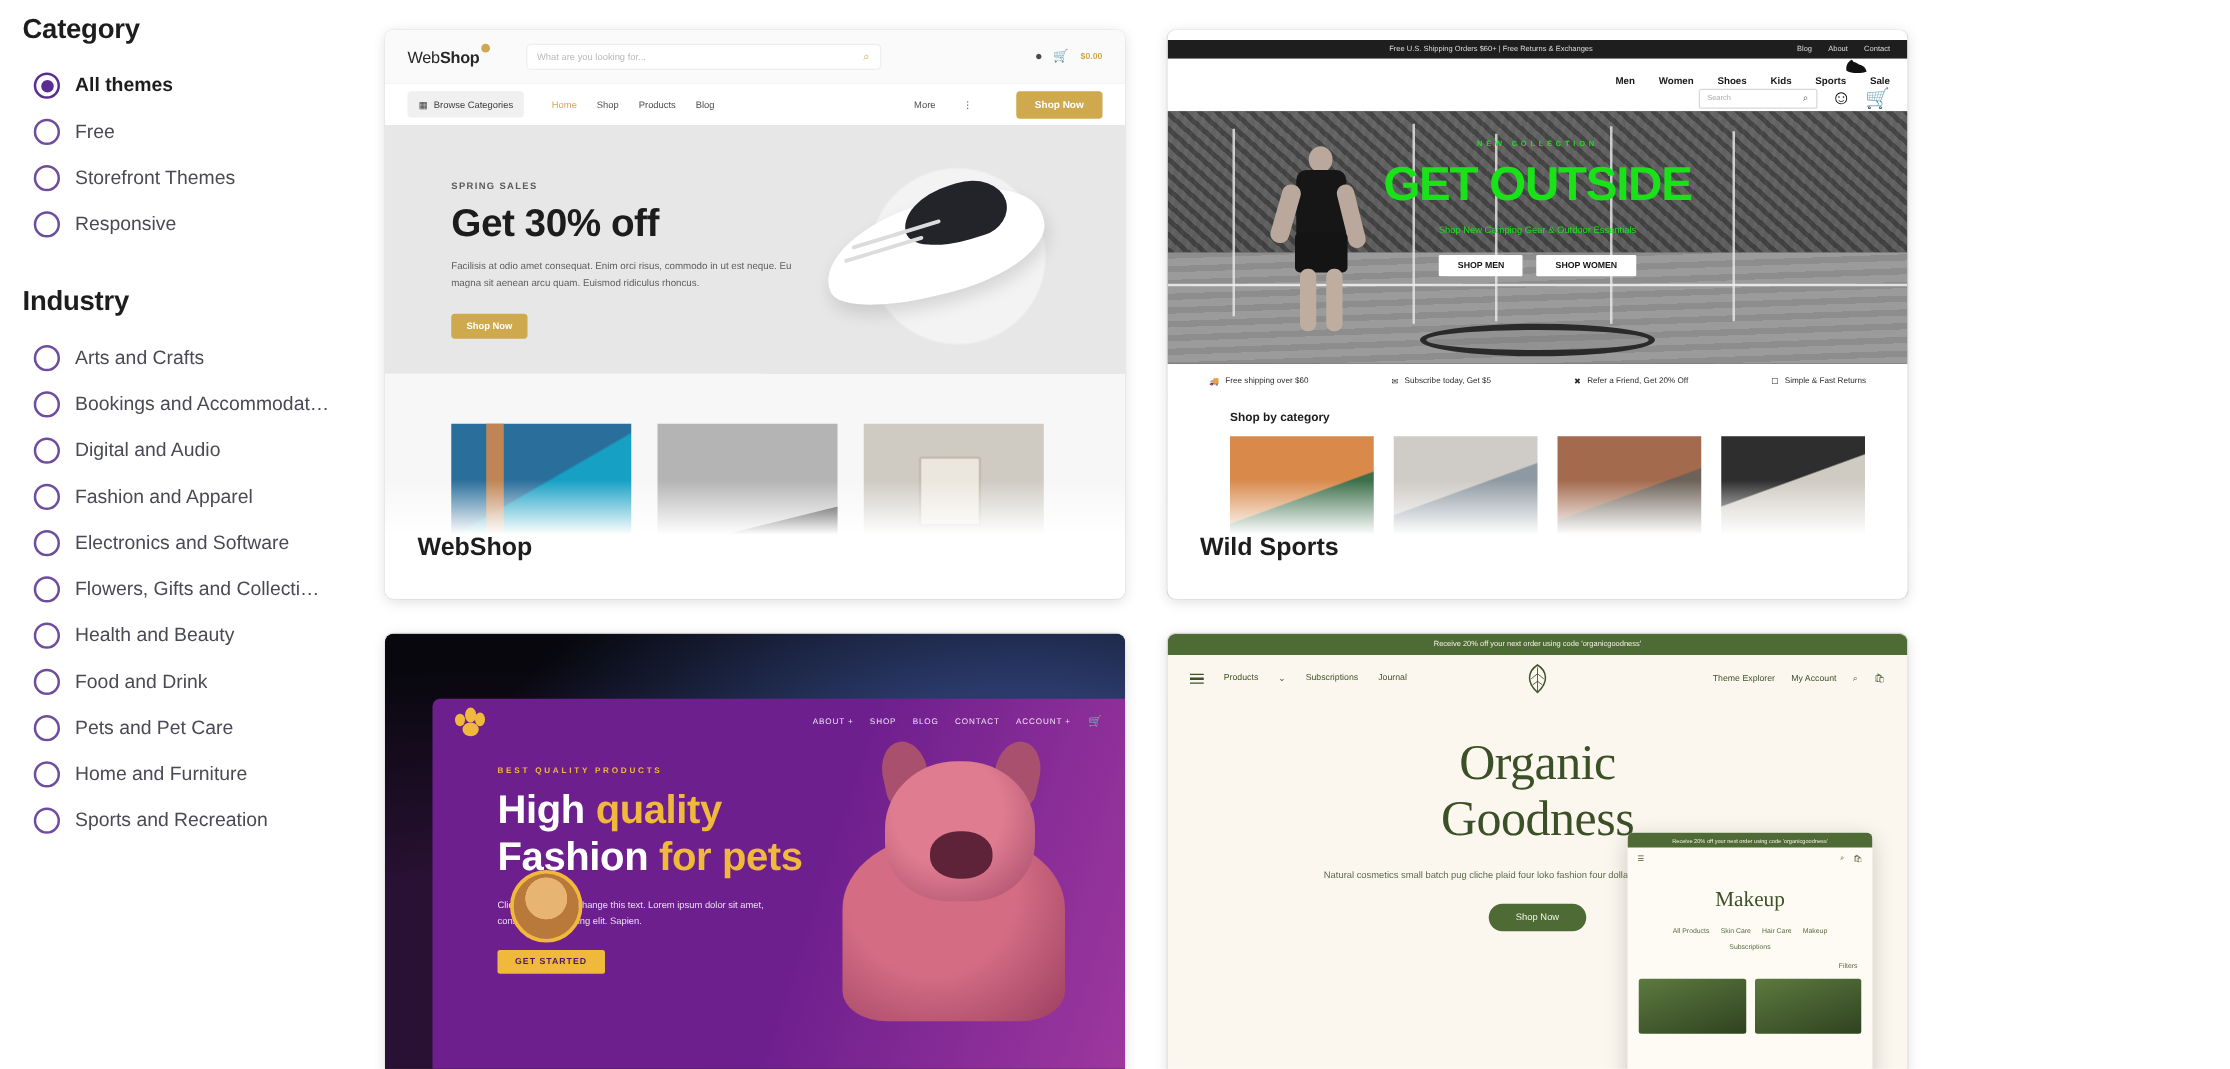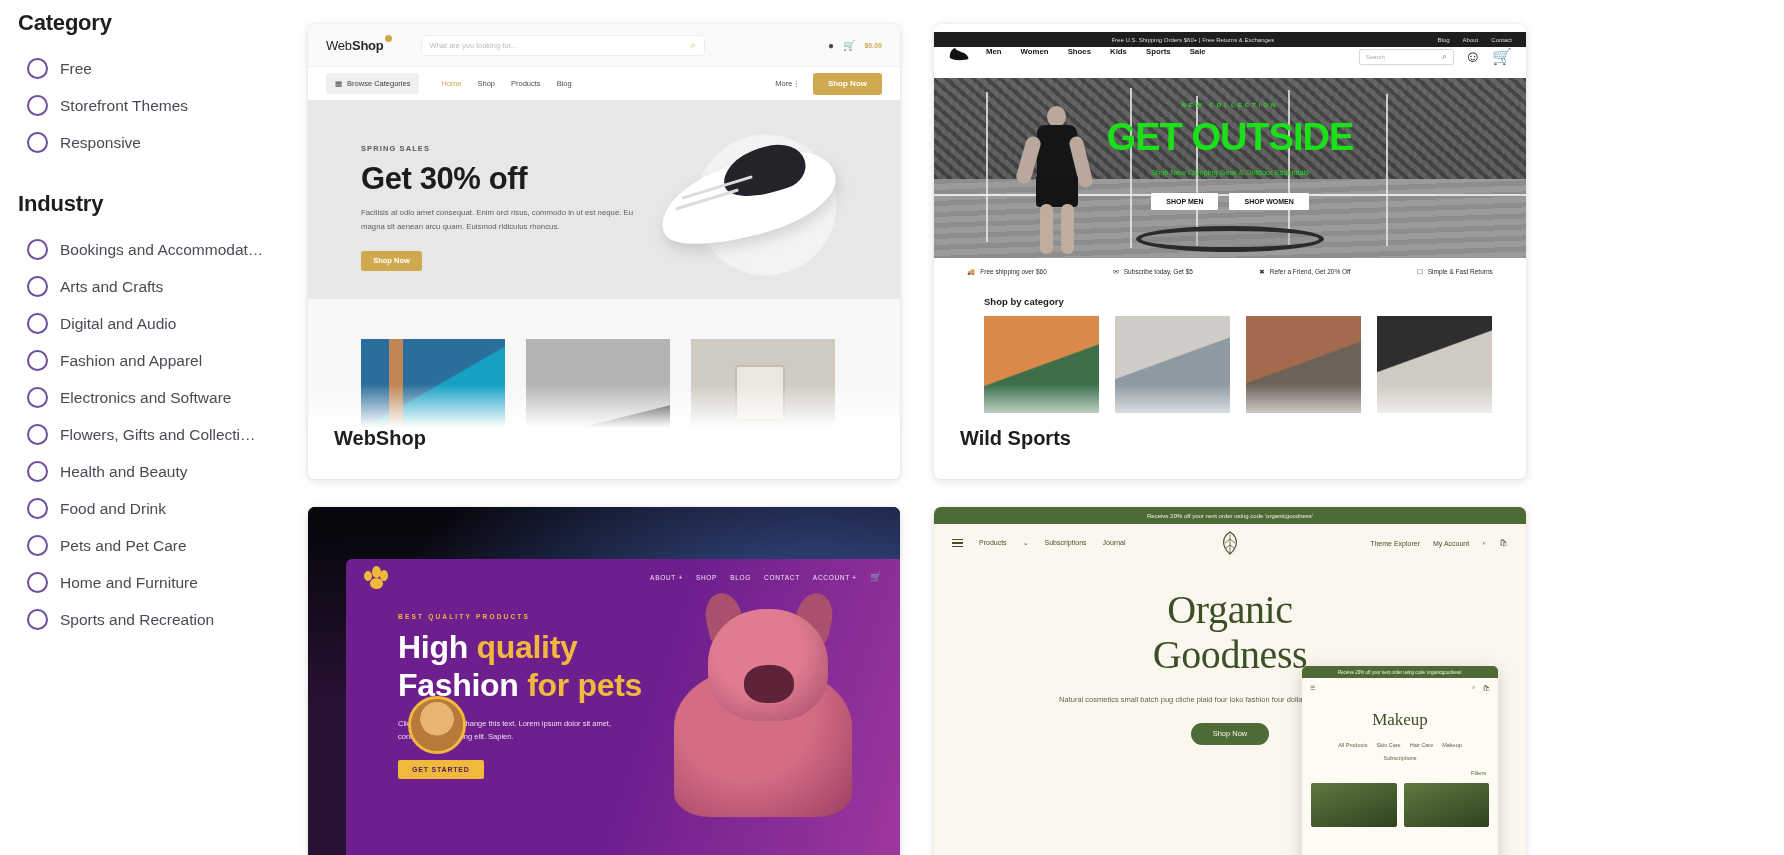--- a/index.html
+++ b/index.html
@@ -82,21 +82,21 @@
   .ws-search .mag { margin-left: auto; color: #cfa94d; font-size: 9px; }
   .ws-icons { margin-left: auto; display: flex; align-items: center; gap: 9px; font-size: 10px; color: #4a4a4a; }
   .ws-icons .price { font-size: 7px; color: #cfa94d; font-weight: 700; }
   .ws-nav { height: 34px; background: #fff; border-top: 1px solid #f1f1f1; display: flex; align-items: center; padding: 0 18px; }
   .ws-browse {
     background: #f0f0f0; border-radius: 3px; height: 21px; display: flex;
     align-items: center; gap: 5px; padding: 0 9px; font-size: 7.5px; color: #3d3d3d;
   }
   .ws-nav-links { display: flex; gap: 16px; margin-left: 22px; font-size: 7.5px; color: #4d4d4d; }
   .ws-nav-links .act { color: #cfa94d; text-align: center; }
-  .ws-more { margin-left: auto; display: flex; gap: 0; align-items: center; font-size: 7.5px; color: #4d4d4d; }
+  .ws-more { margin-left: auto; display: flex; gap: 22px; align-items: center; font-size: 7.5px; color: #4d4d4d; }
   .ws-cta {
     background: #cfa94d; color: #fff; border-radius: 3px; height: 22px;
     display: flex; align-items: center; padding: 0 15px; font-size: 8px; font-weight: 700;
     margin-left: 13px;
   }
   .ws-hero { height: 199px; background: #e7e7e7; position: relative; overflow: hidden; }
   .ws-hero-txt { position: absolute; left: 53px; top: 44px; width: 290px; }
   .ws-kicker { font-size: 7.5px; letter-spacing: 1.1px; color: #5a5a5a; font-weight: 700; }
   .ws-h1 { font-size: 31px; font-weight: 700; color: #1c1c1c; margin-top: 8px; letter-spacing: -.4px; }
   .ws-p { font-size: 7.8px; line-height: 1.85; color: #5e5e5e; margin-top: 9px; }
@@ -145,31 +145,31 @@
 
   
   .wsp { background: #fff; padding: 8px 0 0 0; }
   .wsp-inner { position: absolute; left: 0; right: 0; top: 8px; }
   .wsp-bar {
     height: 15px; background: #1e1e1e; color: #dcdcdc;
     display: flex; align-items: center; font-size: 6px; padding: 0 14px;
   }
   .wsp-bar .c { margin: 0 auto; }
   .wsp-bar .r { display: flex; gap: 13px; }
-  .wsp-nav { height: 31px; background: #fff; display: flex; align-items: flex-start; padding: 0 14px; }
+  .wsp-nav { height: 42px; background: #fff; display: flex; align-items: flex-end; padding: 0 14px; flex-direction: column; }
   .wsp-logo { width: 22px; height: 15px; margin-right: 16px; }
   .wsp-links { display: flex; gap: 19px; font-size: 7.8px; font-weight: 700; color: #181818; }
   .wsp-right { margin-left: auto; display: flex; align-items: center; gap: 11px; }
   .wsp-searchbox {
     width: 95px; height: 16px; border: 1px solid #d8d8d8; border-radius: 2px;
     display: flex; align-items: center; padding: 0 6px; font-size: 6px; color: #aeaeae;
   }
   .wsp-searchbox .mag { margin-left: auto; color: #555; font-size: 8px; }
   .wsp-hero {
-    height: 180px; position: relative; overflow: hidden;
+    height: 202px; position: relative; overflow: hidden;
     background:
       linear-gradient(to bottom, rgba(0,0,0,.18), rgba(0,0,0,.34)),
       repeating-linear-gradient(105deg, #8a8a8a 0 3px, #7e7e7e 3px 7px),
       linear-gradient(to bottom, #5d5d5d 0 55%, #9a9a9a 56% 100%);
   }
   .wsp-hero .tree {
     position: absolute; inset: 0 0 44% 0;
     background: repeating-linear-gradient(42deg, rgba(40,40,40,.55) 0 4px, rgba(92,92,92,.45) 4px 9px);
   }
   .wsp-hero .field {
@@ -327,42 +327,46 @@
 </style>
 </head>
 <body>
 
 <div class="page">
 
   <aside class="sidebar">
 
     <h2 class="facet-title">Category</h2>
 
+    <div class="opt sel">
+      <span class="radio sel"></span>
+      <span class="opt-label">All themes</span>
+    </div>
     <div class="opt">
       <span class="radio"></span>
       <span class="opt-label">Free</span>
     </div>
     <div class="opt">
       <span class="radio"></span>
       <span class="opt-label">Storefront Themes</span>
     </div>
     <div class="opt">
       <span class="radio"></span>
       <span class="opt-label">Responsive</span>
     </div>
 
     <h2 class="facet-title industry">Industry</h2>
 
     <div class="opt">
       <span class="radio"></span>
+      <span class="opt-label">Arts and Crafts</span>
+    </div>
+    <div class="opt">
+      <span class="radio"></span>
       <span class="opt-label">Bookings and Accommodat…</span>
-    </div>
-    <div class="opt">
-      <span class="radio"></span>
-      <span class="opt-label">Arts and Crafts</span>
     </div>
     <div class="opt">
       <span class="radio"></span>
       <span class="opt-label">Digital and Audio</span>
     </div>
     <div class="opt">
       <span class="radio"></span>
       <span class="opt-label">Fashion and Apparel</span>
     </div>
     <div class="opt">

